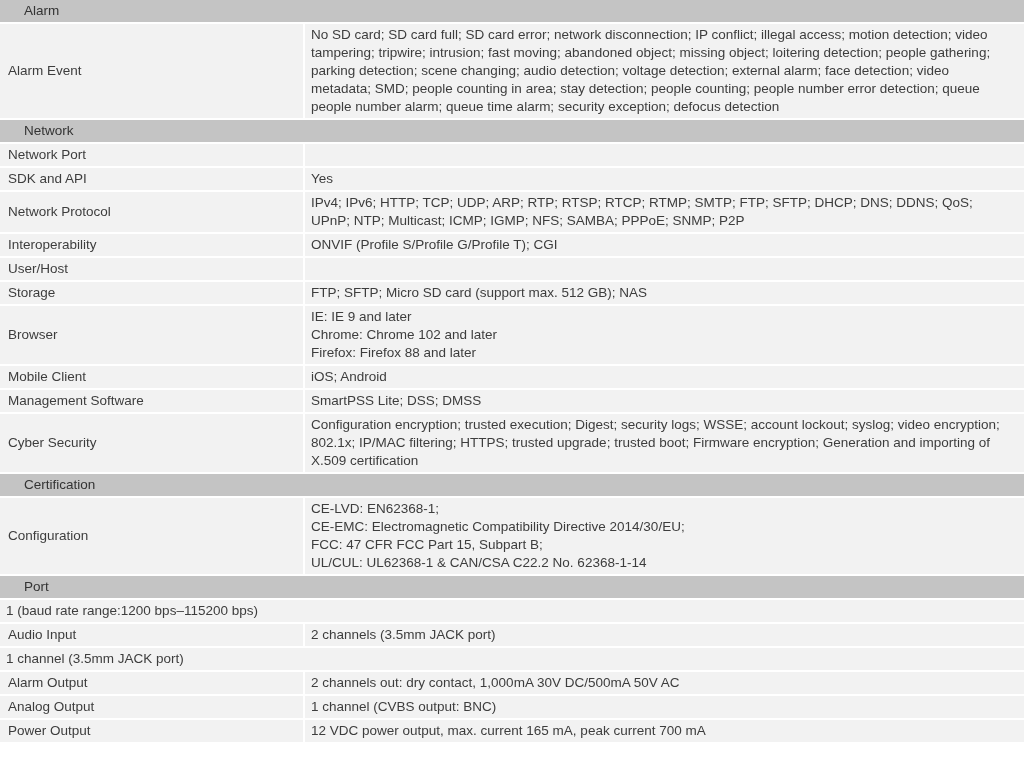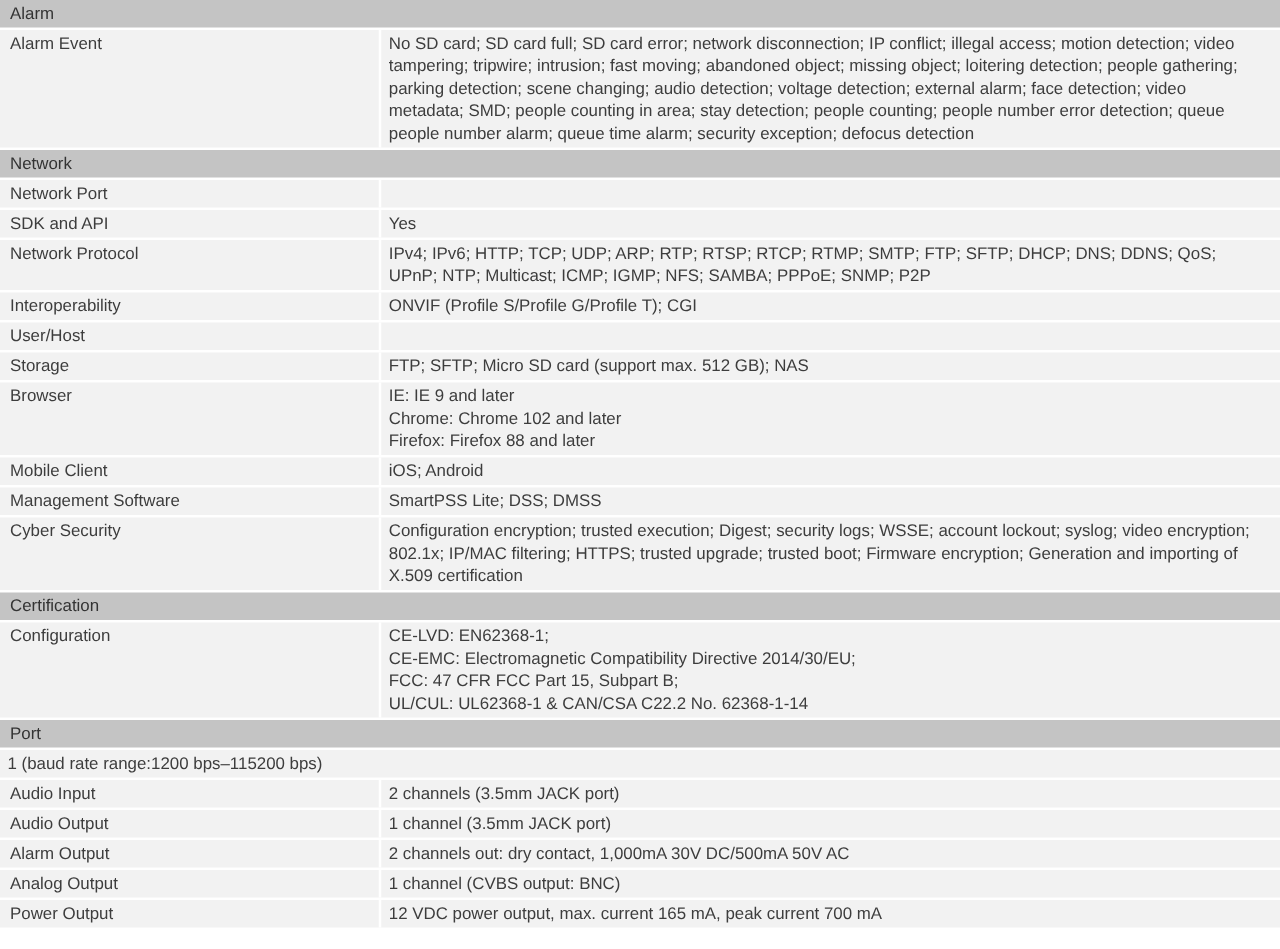--- a/index.html
+++ b/index.html
@@ -11,39 +11,39 @@
     font-family: "Liberation Sans", "DejaVu Sans", sans-serif;
   }
   .spec-table {
     width: 1024px;
     color: #3d3d3d;
     font-size: 13.5px;
     line-height: 18px;
   }
   .section-header {
     background: #c4c4c4;
-    padding: 2px 8px;
+    padding: 2px 24px;
     min-height: 22px;
     margin-bottom: 2px;
     display: flex;
     align-items: center;
     color: #333333;
   }
   .spec-row {
     display: flex;
     background: #f2f2f2;
     margin-bottom: 2px;
   }
   .cell-label {
     flex: 0 0 305px;
     width: 305px;
     padding: 2px 8px;
     border-right: 2px solid #ffffff;
     display: flex;
-    align-items: flex-start;
+    align-items: center;
   }
   .cell-value {
     flex: 1 1 auto;
     padding: 2px 12px 2px 6px;
     white-space: pre-line;
     display: flex;
   }
   .cell-value > span { white-space: pre-line; }
 </style>
 </head>
@@ -140,23 +140,20 @@
     <div class="spec-row">
       <div class="cell-value"><span>1 (baud rate range:1200 bps–115200 bps)</span></div>
     </div>
     <div class="spec-row">
       <div class="cell-label">
         <span>Audio Input</span>
       </div>
       <div class="cell-value"><span>2 channels (3.5mm JACK port)</span></div>
     </div>
     <div class="spec-row">
-      <div class="cell-label">
-        <span>Audio Output</span>
-      </div>
       <div class="cell-value"><span>1 channel (3.5mm JACK port)</span></div>
     </div>
     <div class="spec-row">
       <div class="cell-label">
         <span>Alarm Output</span>
       </div>
       <div class="cell-value"><span>2 channels out: dry contact, 1,000mA 30V DC/500mA 50V AC</span></div>
     </div>
     <div class="spec-row">
       <div class="cell-label">

